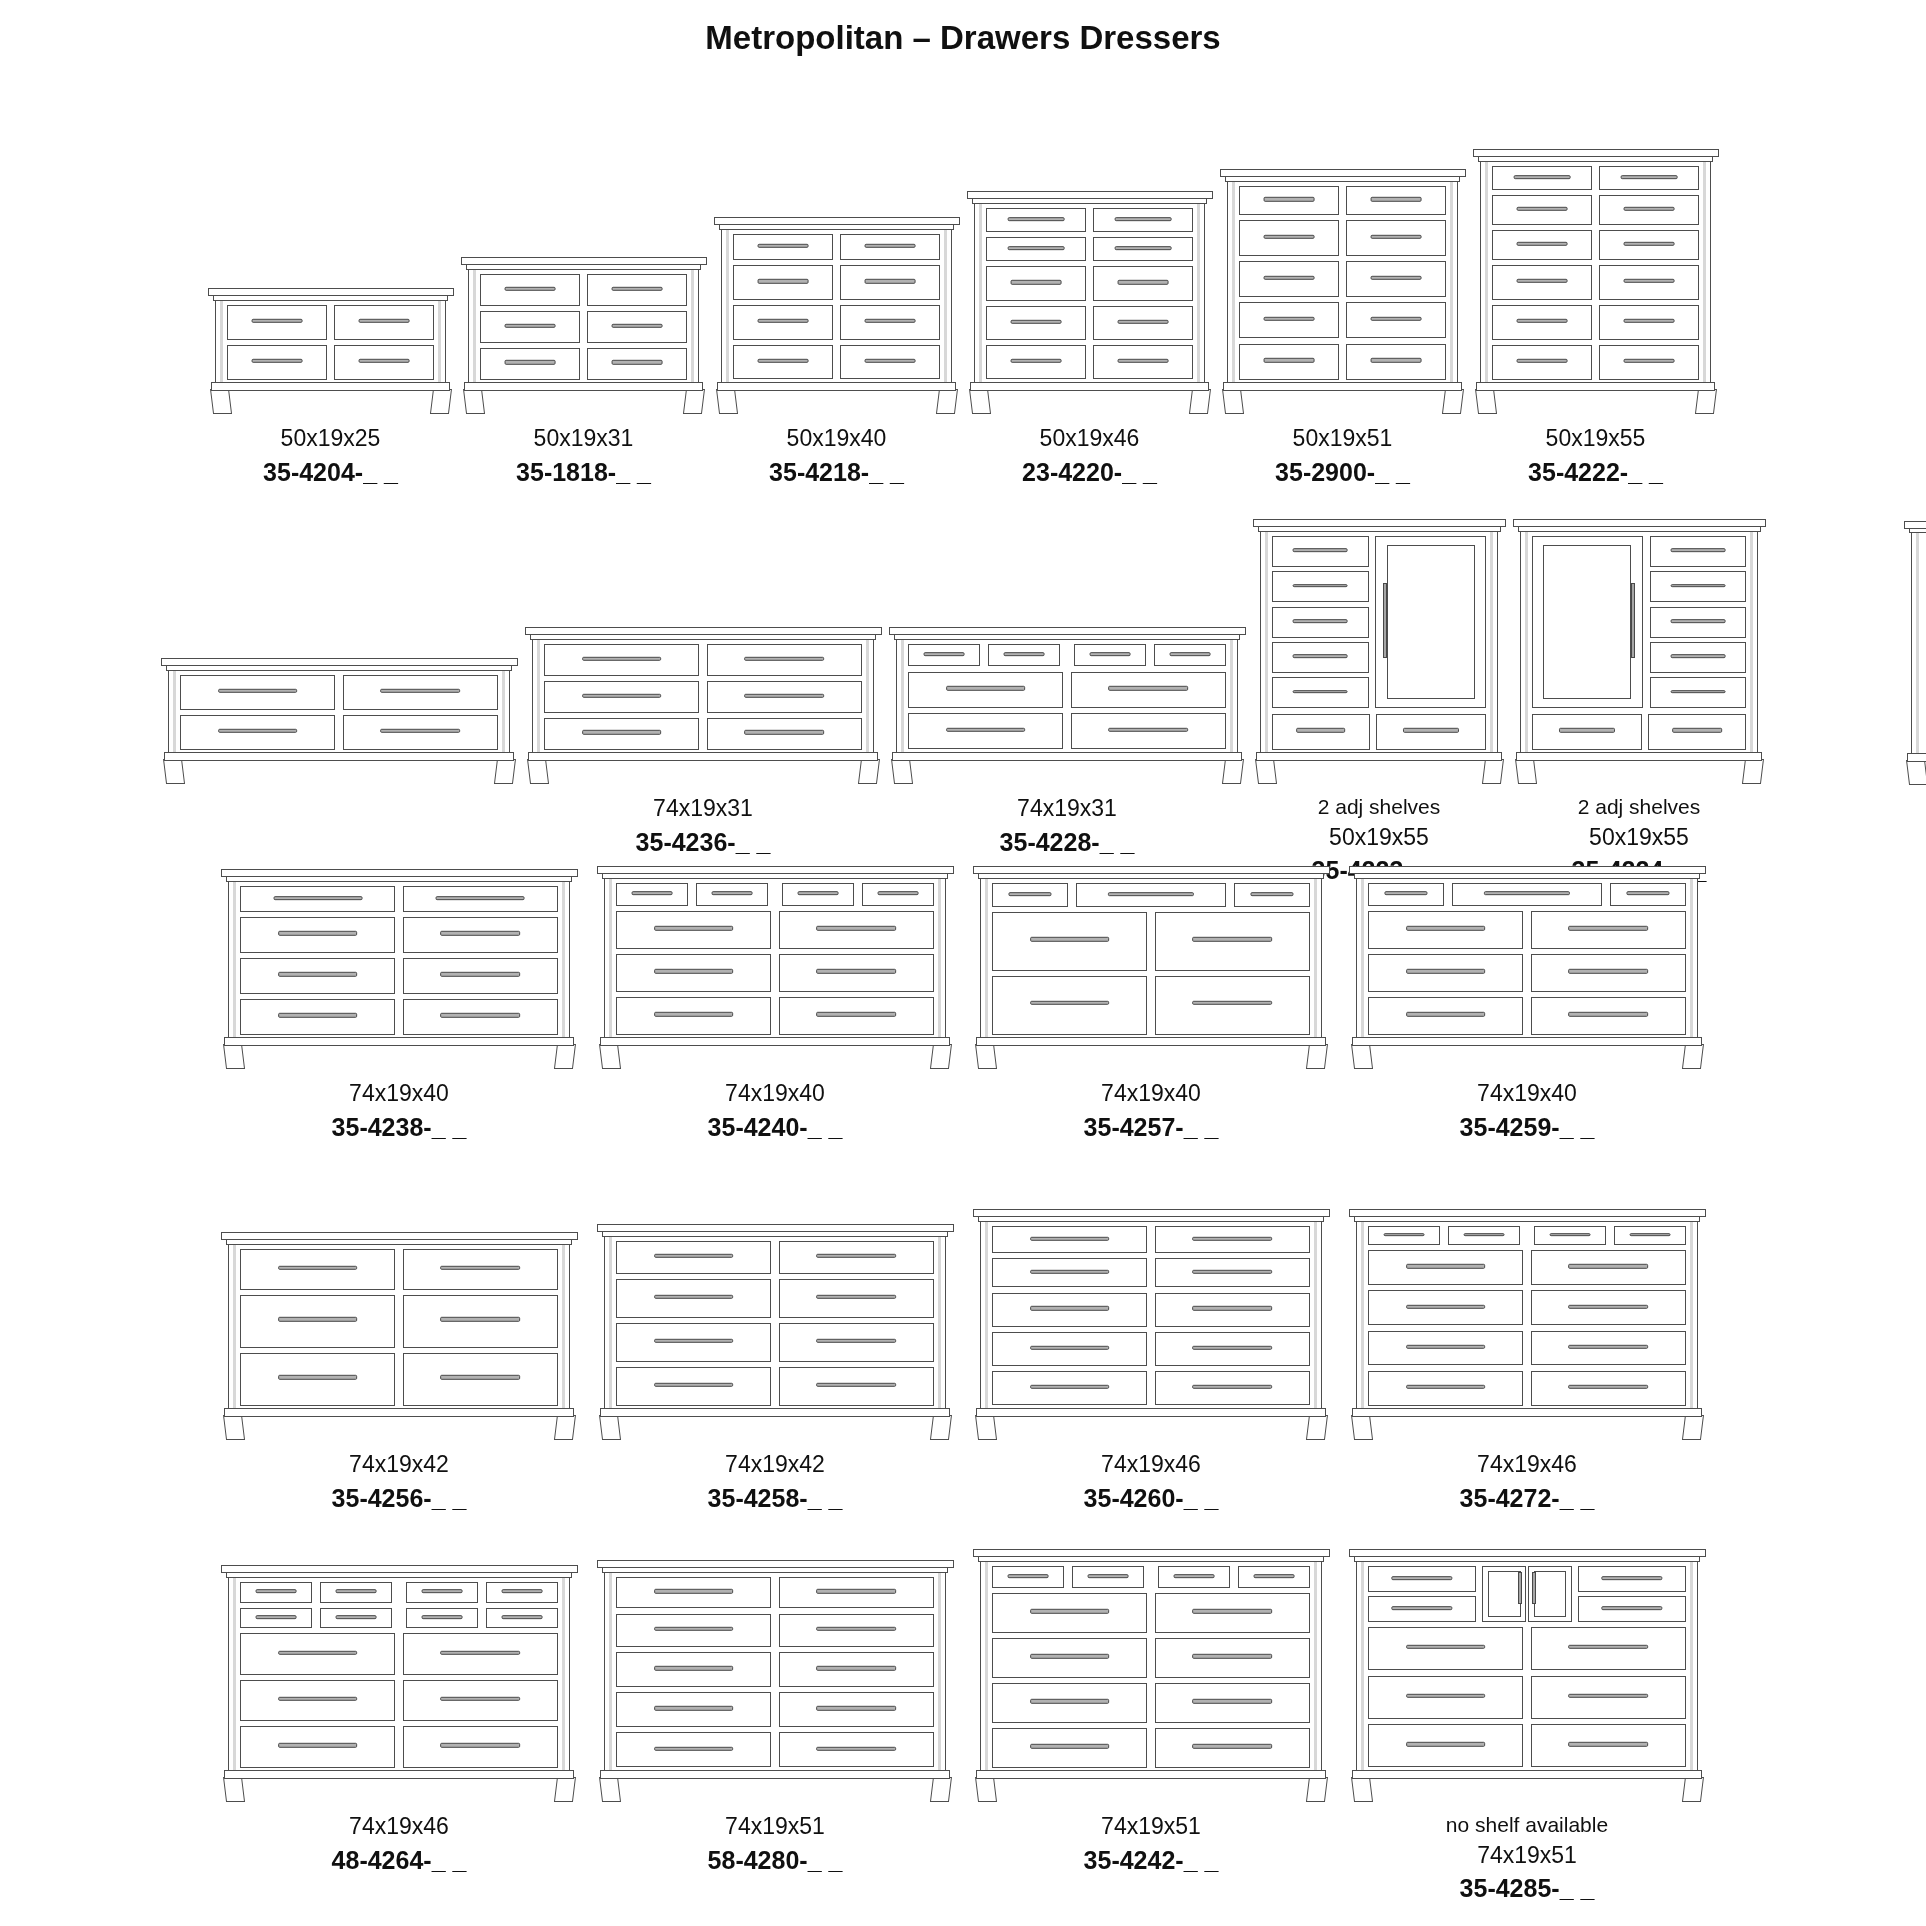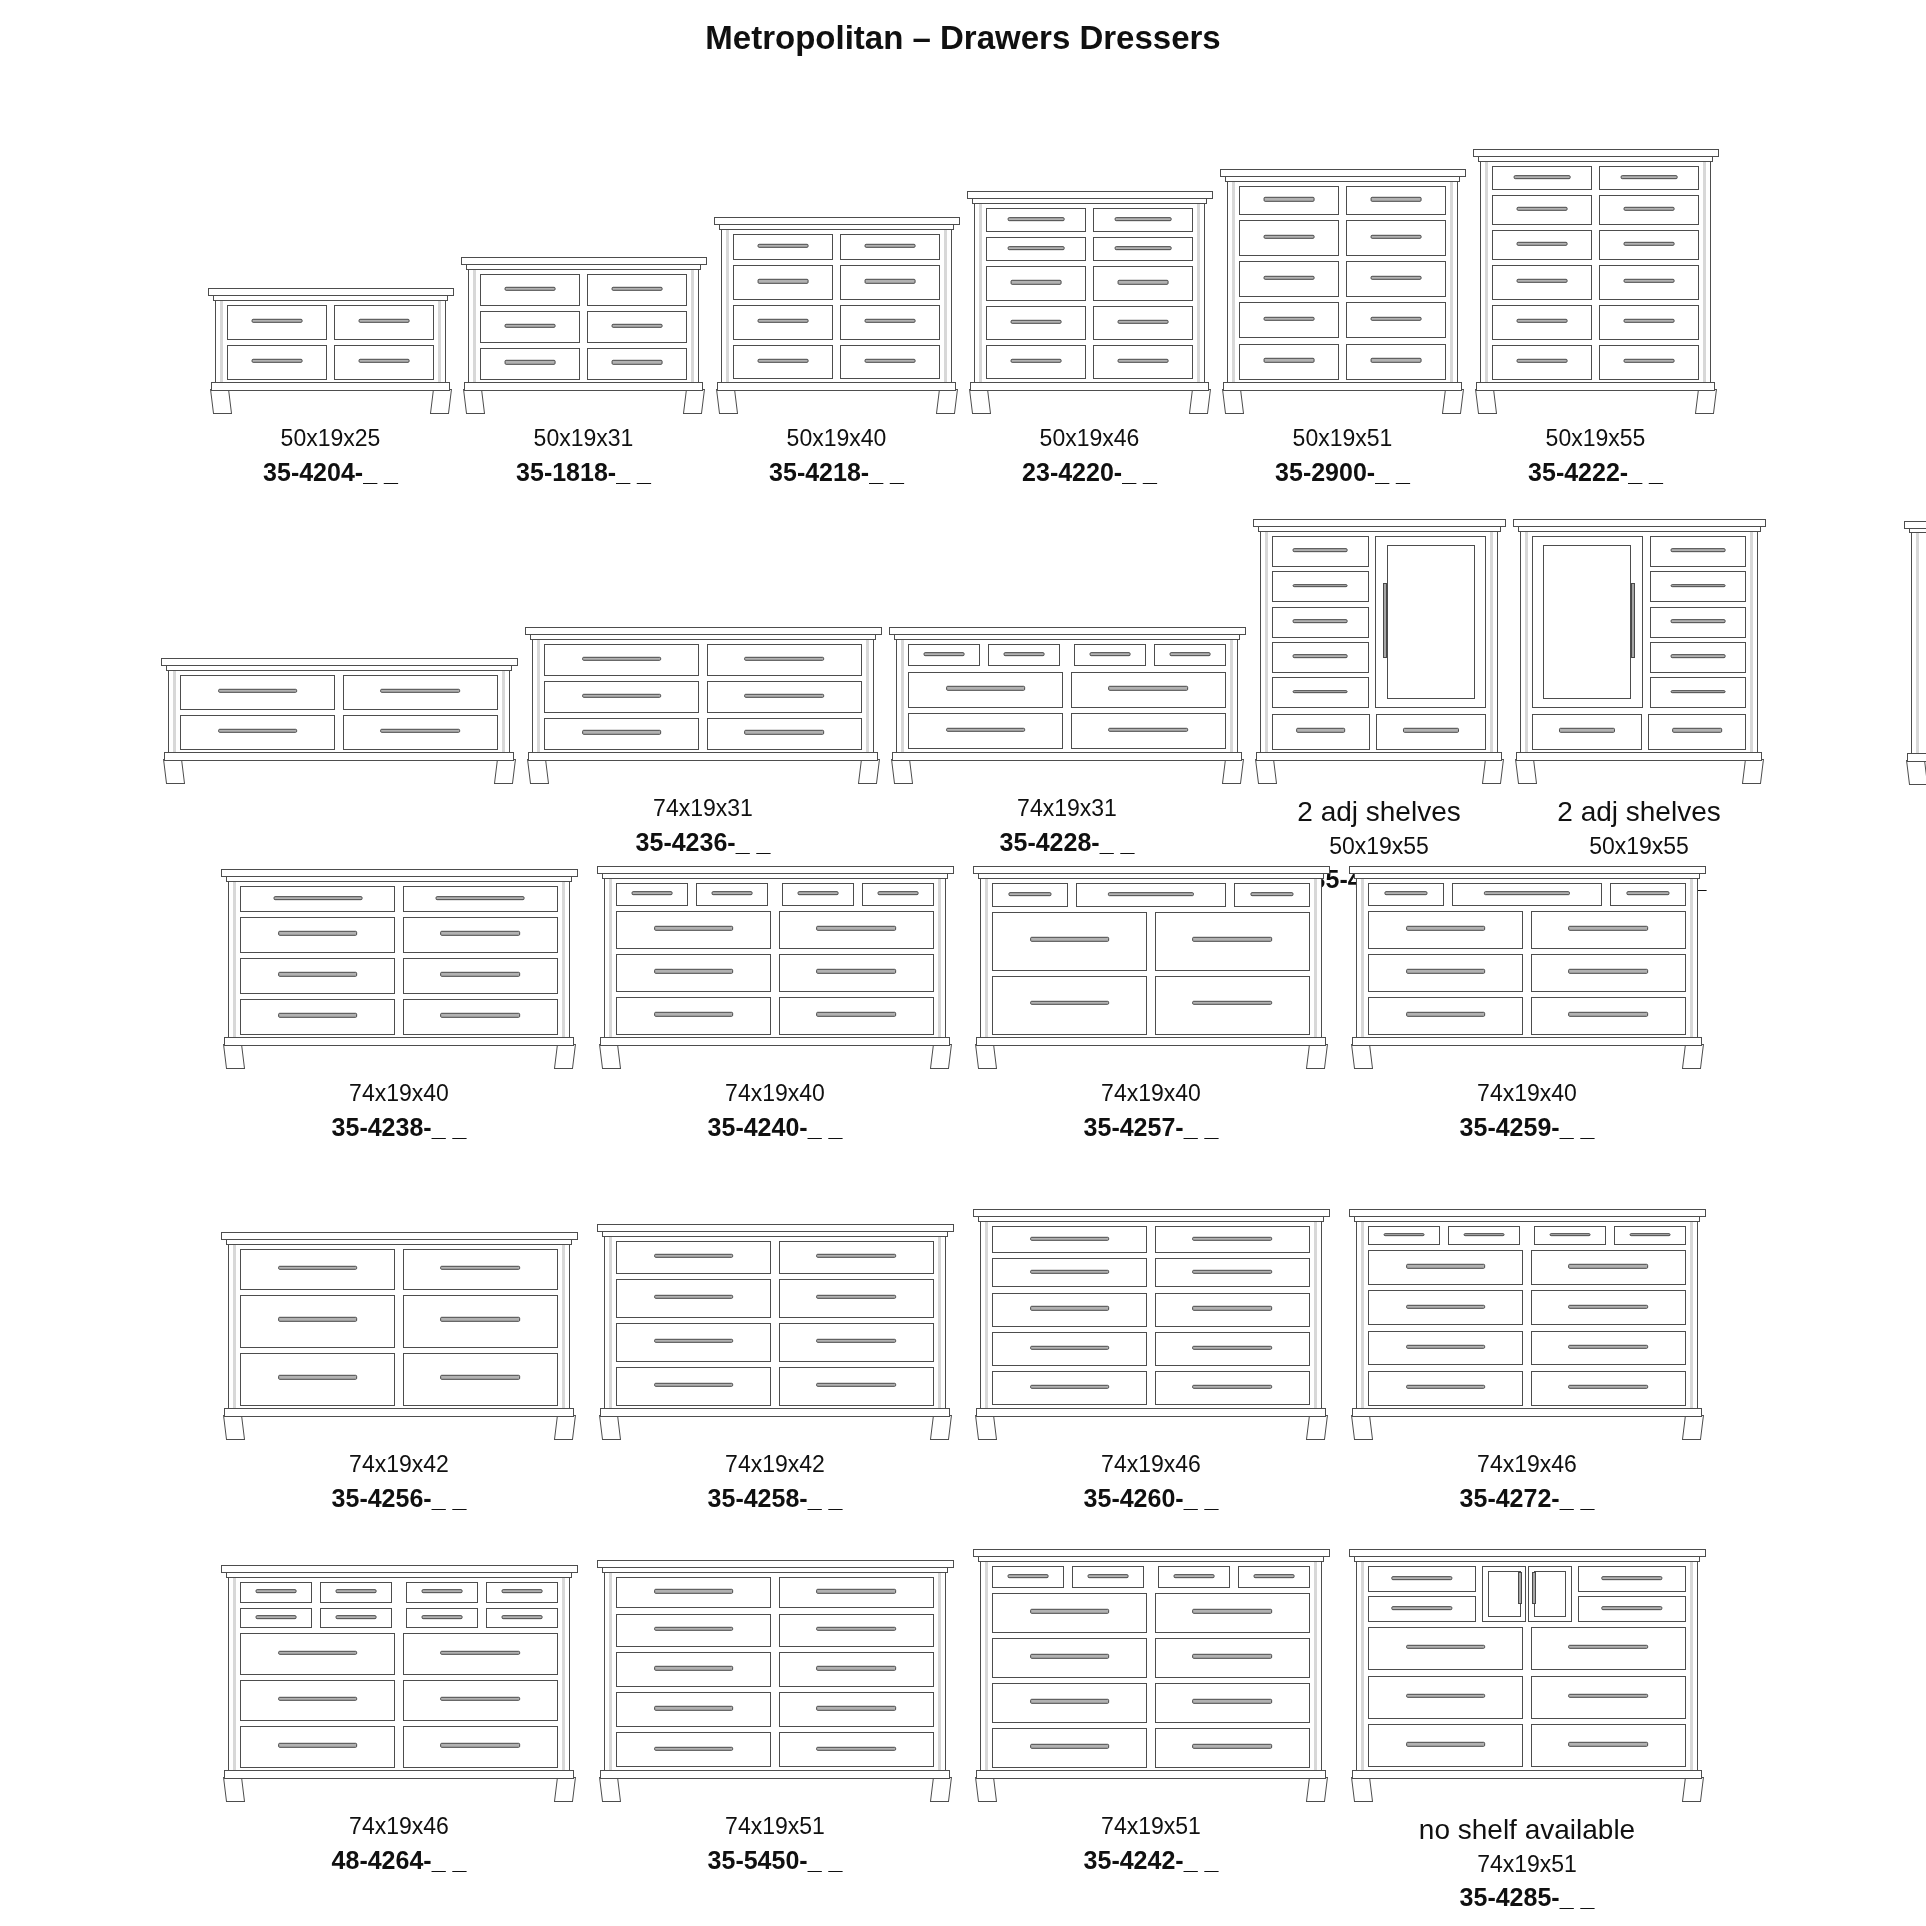--- a/index.html
+++ b/index.html
@@ -53,21 +53,21 @@
   
   .cb-top { display: flex; gap: 6.7px; flex: 0 0 56px; }
   .cb-stack { flex: 1.15 1 0%; display: flex; flex-direction: column; gap: 3.7px; }
   .cb-stack .drawer { flex: 1 1 0%; }
   .cb-doors { flex: 0.95 1 0%; display: flex; gap: 2.2px; }
   .minidoor { flex: 1 1 0%; position: relative; border: 1.5px solid var(--ln); background: #fff; }
 
   .labels { text-align: center; margin-top: 10.4px; white-space: nowrap; }
   .dims  { font-size: 23px; color: var(--tx); line-height: 1.25; }
   .model { font-size: 25px; font-weight: bold; color: var(--tx); line-height: 1.25; margin-top: 3.7px; }
-  .note  { font-size: 28px; color: var(--tx); line-height: 1.25; margin-top: 3.7px; }
+  .note  { font-size: 21px; color: var(--tx); line-height: 1.25; margin-top: 3.7px; }
   .note.above { margin-top: 0; margin-bottom: 2.2px; }
 
   .edge { position: absolute; top: 1.5px; right: -19px; }
 </style>
 </head>
 <body>
 
 <h1 class="page-title">Metropolitan – Drawers Dressers</h1>
 <div id="canvas">
     <div class="row" style="top: 149px; column-gap: 22px;">
@@ -1262,21 +1262,21 @@
               <div class="rail"></div>
             </div>
             <div class="legs">
               <div class="leg l"></div>
               <div class="leg r"></div>
             </div>
           </div>
         </div>
         <div class="labels">
           <div class="dims">74x19x51</div>
-          <div class="model">35-5450-_ _</div>
+          <div class="model">58-4280-_ _</div>
         </div>
       </div>
       <div class="item">
         <div class="fig" style="height: 253px;">
           <div class="dresser" style="width: 342px;">
             <div class="topboard" style="width: 357px; margin-left: -7.4px;"></div>
             <div class="toplip" style="width: 346px; margin-left: -2.2px;"></div>
             <div class="body" style="height: 217px;">
               <div class="stile l"></div>
               <div class="stile r"></div>

